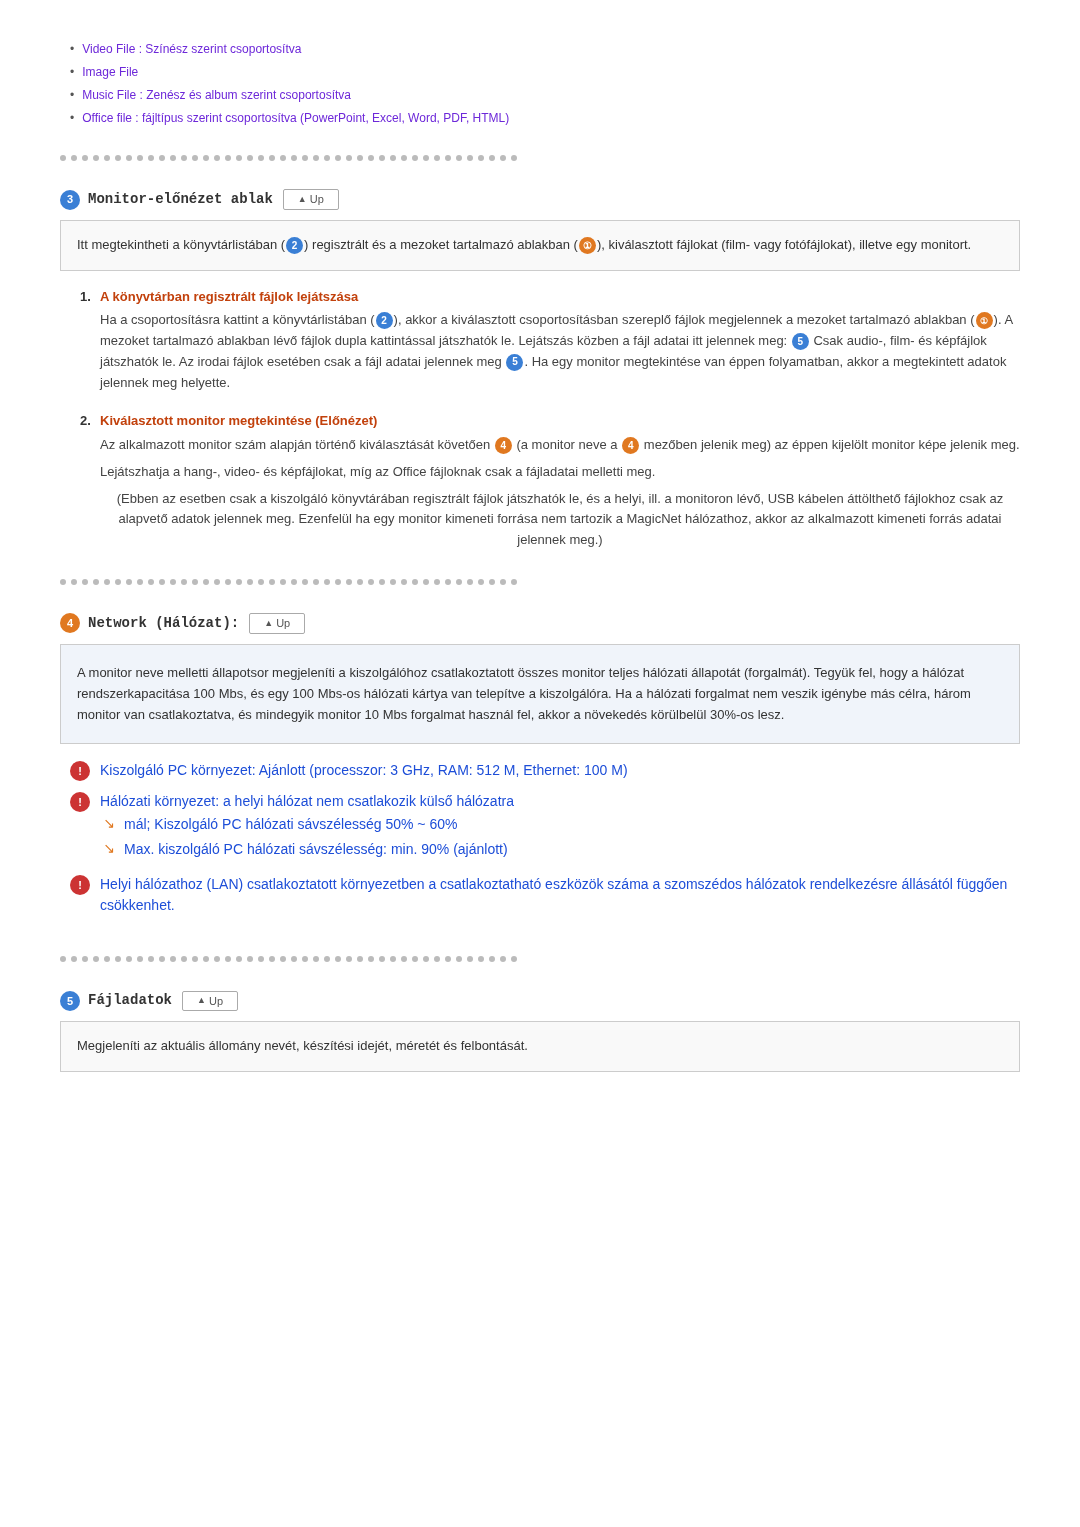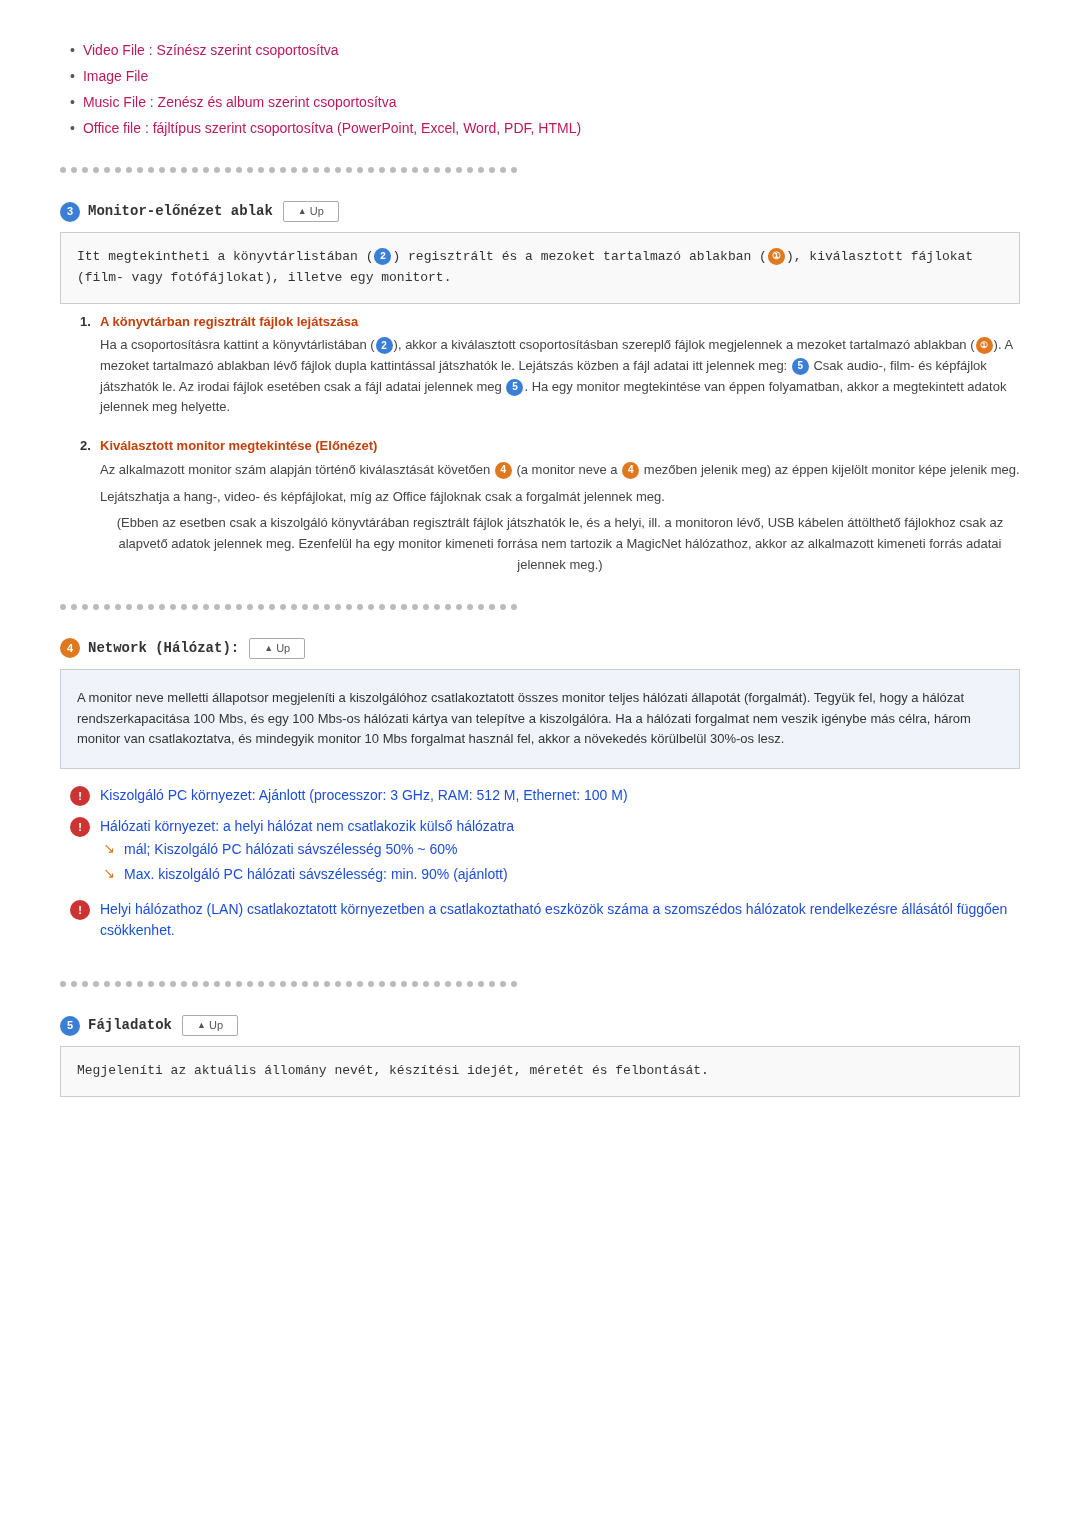--- a/index.html
+++ b/index.html
@@ -15,22 +15,22 @@
     }
     .bullet-list {
       list-style: none;
       padding-left: 10px;
       margin-bottom: 20px;
     }
     .bullet-list li {
       display: flex;
       align-items: center;
       margin-bottom: 5px;
-      font-size: 14px;
-      color: #be185d;
+      font-size: 12px;
+      color: #6d28d9;
     }
     .bullet-list li::before {
       content: "•";
       margin-right: 8px;
       color: #555;
       flex-shrink: 0;
     }
     .dots-divider {
       display: flex;
       align-items: center;
@@ -86,25 +86,24 @@
     }
     .up-link::before {
       content: "▲";
       font-size: 9px;
       margin-right: 3px;
     }
     .info-box {
       border: 1px solid #ccc;
       background: #f9f9f9;
       padding: 14px 16px;
-      margin-bottom: 8px;
+      margin-bottom: 16px;
       font-size: 13px;
       color: #333;
       line-height: 1.6;
-      font-family: Liberation Mono, monospace;
     }
     .info-box-note {
       border: 1px solid #ccc;
       background: #f0f4fa;
       padding: 18px 16px;
       margin-bottom: 16px;
       font-size: 13px;
       color: #333;
       line-height: 1.6;
     }
@@ -280,21 +279,21 @@
   </div>
 
   <div class="numbered-item-row">
     <div class="num-label">2.</div>
     <div class="num-content">
       <div class="numbered-title">Kiválasztott monitor megtekintése (Előnézet)</div>
       <div class="item-body">
         Az alkalmazott monitor szám alapján történő kiválasztását követően <span class="inline-icon inline-orange" style="font-size:10px;">4</span> (a monitor neve a <span class="inline-icon inline-orange" style="font-size:10px;">4</span> mezőben jelenik meg) az éppen kijelölt monitor képe jelenik meg.
       </div>
       <div class="item-body" style="margin-top:6px;">
-        Lejátszhatja a hang-, video- és képfájlokat, míg az Office fájloknak csak a forgalmát jelennek meg.
+        Lejátszhatja a hang-, video- és képfájlokat, míg az Office fájloknak csak a fájladatai melletti meg.
       </div>
       <div class="item-body" style="margin-top:6px;text-align:center;">
         (Ebben az esetben csak a kiszolgáló könyvtárában regisztrált fájlok játszhatók le, és a helyi, ill. a monitoron lévő, USB kábelen áttölthető fájlokhoz csak az alapvető adatok jelennek meg. Ezenfelül ha egy monitor kimeneti forrása nem tartozik a MagicNet hálózathoz, akkor az alkalmazott kimeneti forrás adatai jelennek meg.)
       </div>
     </div>
   </div>
 
 </div>
 
 <div class="dots-divider">

